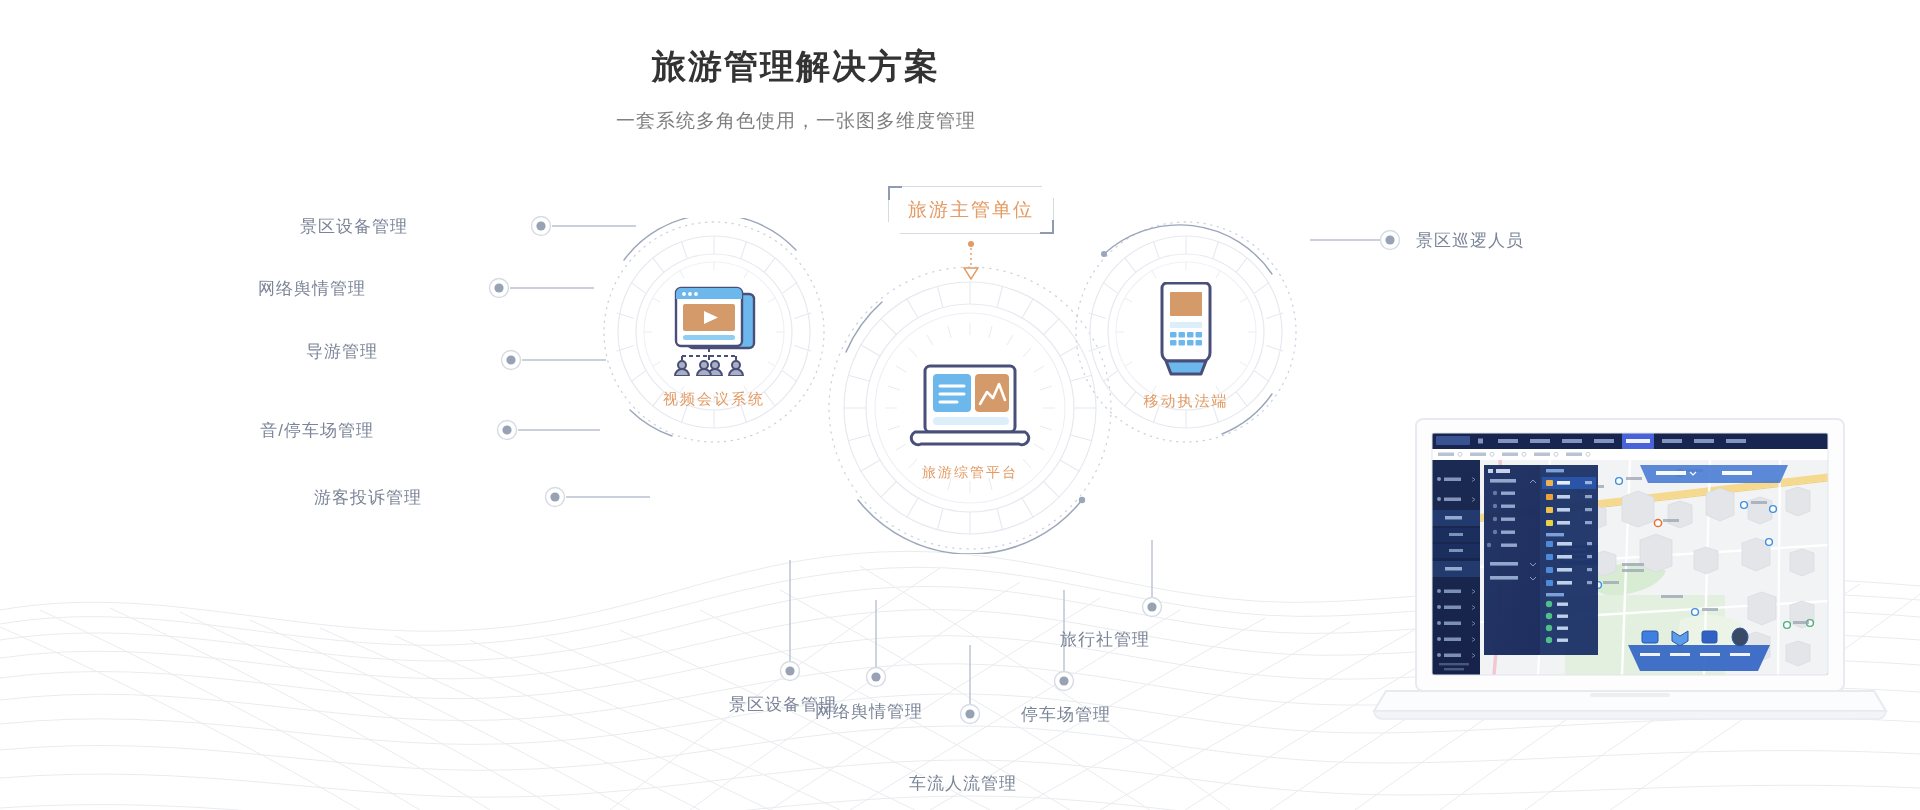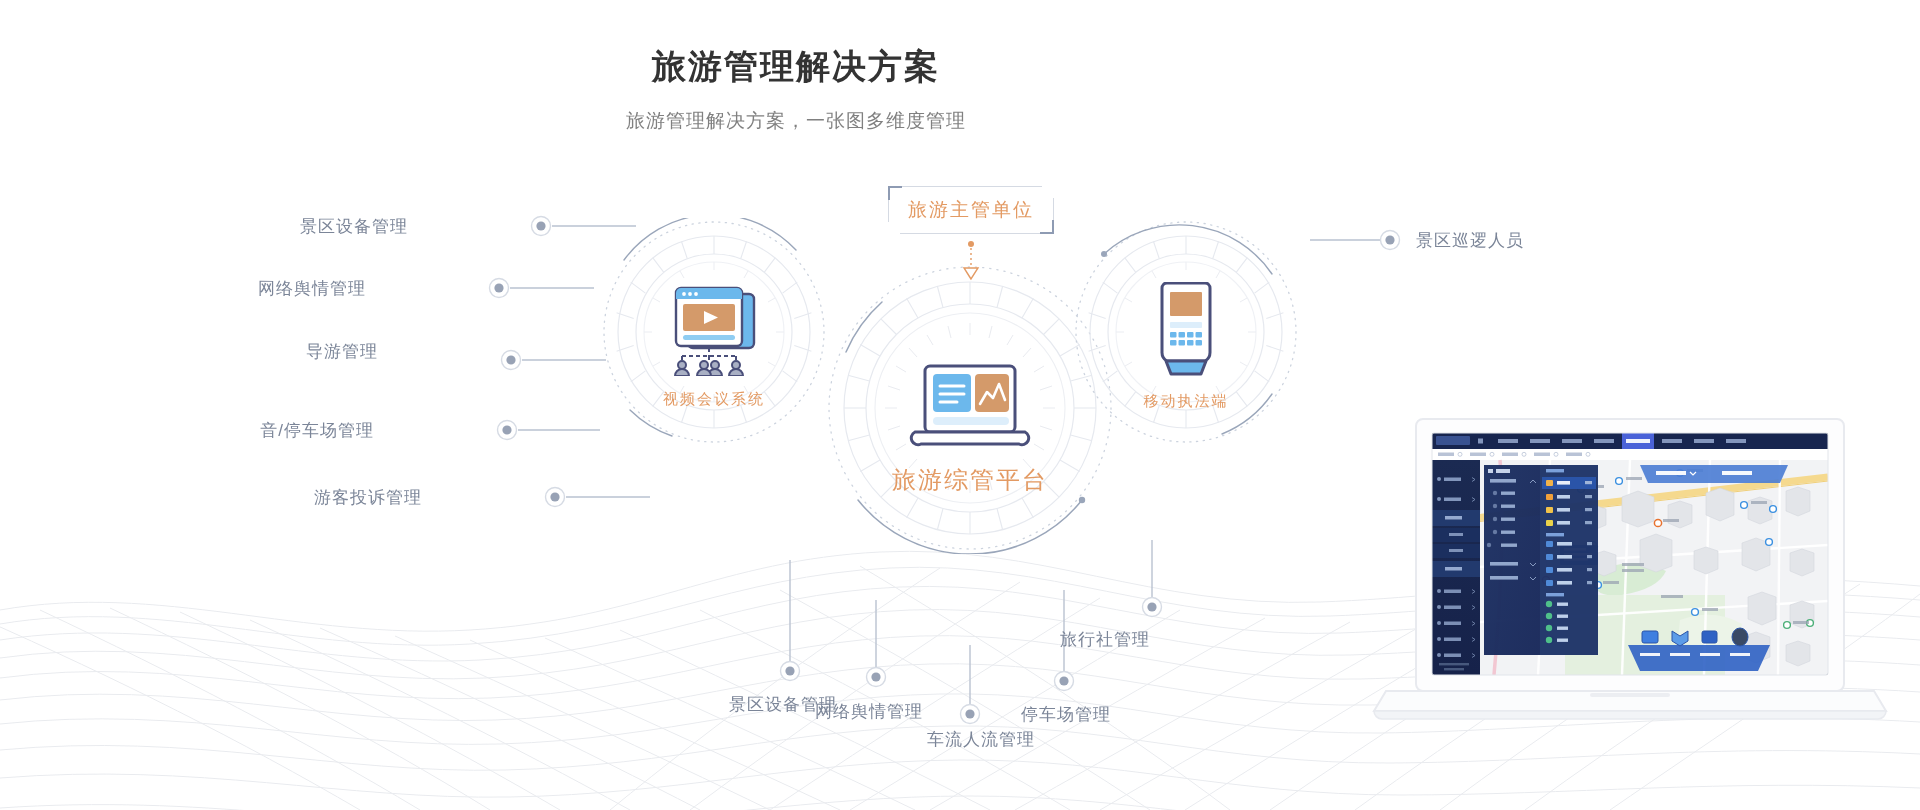--- a/index.html
+++ b/index.html
@@ -32,21 +32,21 @@
 
   
   .circ-content{
     position:absolute;z-index:6;
     display:flex;flex-direction:column;align-items:center;justify-content:center;
     text-align:center;
   }
   .circ-label{
     font-size:15px;color:#e39a63;letter-spacing:2px;white-space:nowrap;
   }
-  .circ-label.big{font-size:24px;}
+  .circ-label.big{font-size:14px;}
   .icon-wrap{margin-bottom:10px;}
 
   
   .topbox{
     position:absolute;z-index:8;
     width:166px;height:48px;
     display:flex;align-items:center;justify-content:center;text-align:right;
   }
   .topbox .bx-text{
     font-size:19px;color:#e39a63;letter-spacing:2px;white-space:nowrap;
@@ -121,21 +121,21 @@
       <path d="M1690,96 C1575,168 1465,240 1355,320"></path>
       <path d="M1775,92 C1660,166 1550,238 1440,320"></path>
       <path d="M1860,94 C1745,168 1635,240 1525,320"></path>
       <path d="M1920,104 C1830,172 1720,244 1610,320"></path>
     </g>
     <rect x="0" y="0" width="1920" height="120" fill="url(#meshFade)"></rect>
   </svg>
 
   <div class="header">
     <h1 class="title">旅游管理解决方案</h1>
-    <p class="subtitle">旅游管理解决方案，一张图多维度管理</p>
+    <p class="subtitle">一套系统多角色使用，一张图多维度管理</p>
   </div>
 
   <svg class="conn-layer" viewBox="0 0 1920 810">
     <g stroke="#b9c2d0" stroke-width="1.4" fill="none">
 
       <line x1="552" y1="226" x2="636" y2="226"></line>
       <line x1="510" y1="288" x2="594" y2="288"></line>
       <line x1="522" y1="360" x2="606" y2="360"></line>
       <line x1="518" y1="430" x2="600" y2="430"></line>
       <line x1="566" y1="497" x2="650" y2="497"></line>
@@ -200,21 +200,21 @@
   <div class="node-label r" style="right:1512px;top:215px;">景区设备管理</div>
   <div class="node-label r" style="right:1554px;top:277px;">网络舆情管理</div>
   <div class="node-label r" style="right:1542px;top:340px;">导游管理</div>
   <div class="node-label r" style="right:1546px;top:419px;">音/停车场管理</div>
   <div class="node-label r" style="right:1498px;top:486px;margin-left:32px;">游客投诉管理</div>
 
   <div class="node-label" style="left:1416px;top:229px;">景区巡逻人员</div>
 
   <div class="node-label" style="left:729px;top:693px;">景区设备管理</div>
   <div class="node-label" style="left:815px;top:700px;">网络舆情管理</div>
-  <div class="node-label" style="left:909px;top:728px;margin-left:18px;">车流人流管理</div>
+  <div class="node-label" style="left:909px;top:772px;">车流人流管理</div>
   <div class="node-label" style="left:1021px;top:703px;">停车场管理</div>
   <div class="node-label" style="left:1060px;top:628px;">旅行社管理</div>
 
   <div class="topbox" style="left:888px;top:186px;">
     <span class="edge-t"></span>
     <span class="edge-b"></span>
     <span class="edge-l"></span>
     <span class="edge-r"></span>
     <span class="corner c-tl"></span>
     <span class="corner c-br"></span>

